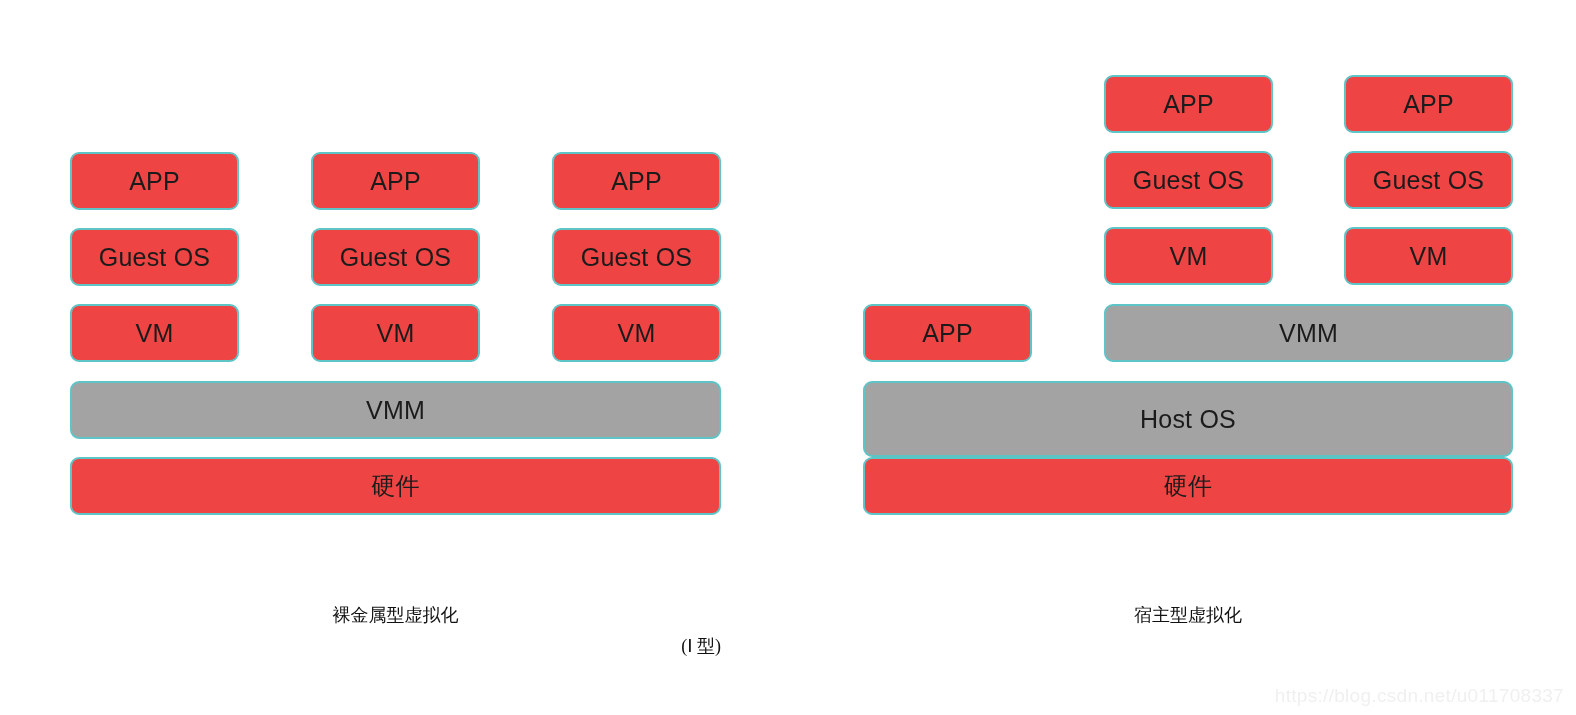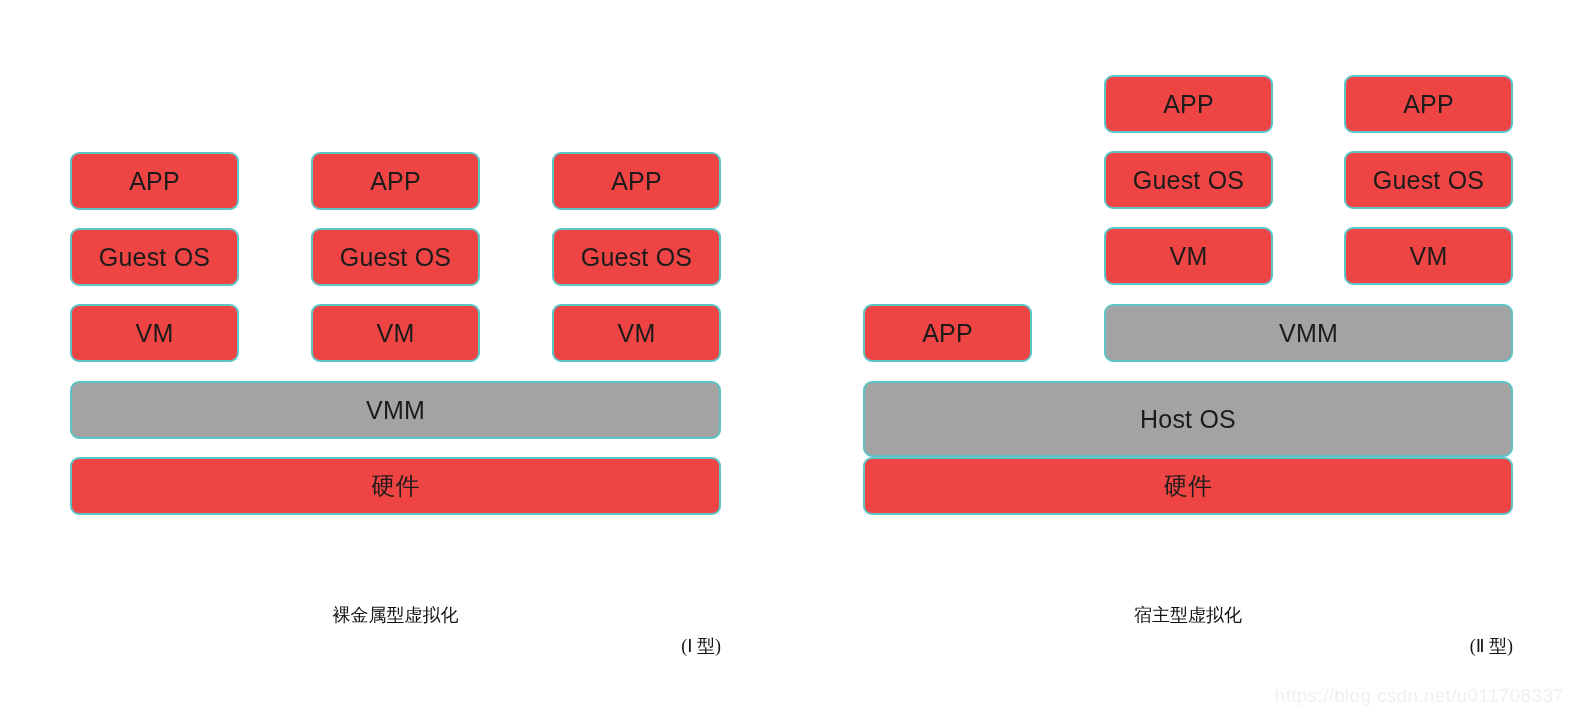--- a/index.html
+++ b/index.html
@@ -155,19 +155,18 @@
     <div class="box filled" style="left:863px; top:381px; width:650px; height:76px;">
       <span>Host OS</span>
     </div>
 
     <div class="box cjk" style="left:863px; top:457px; width:650px; height:58px;">
       <span>硬件</span>
     </div>
 
     <div class="caption" style="left:863px; top:600px; width:650px;">
       <span>宿主型虚拟化</span>
-      <span class="line2">(Ⅱ 型)</span>
     </div>
   </div>
 
   <div class="watermark">https://blog.csdn.net/u011708337</div>
 
 </div>
 
 </body></html>

